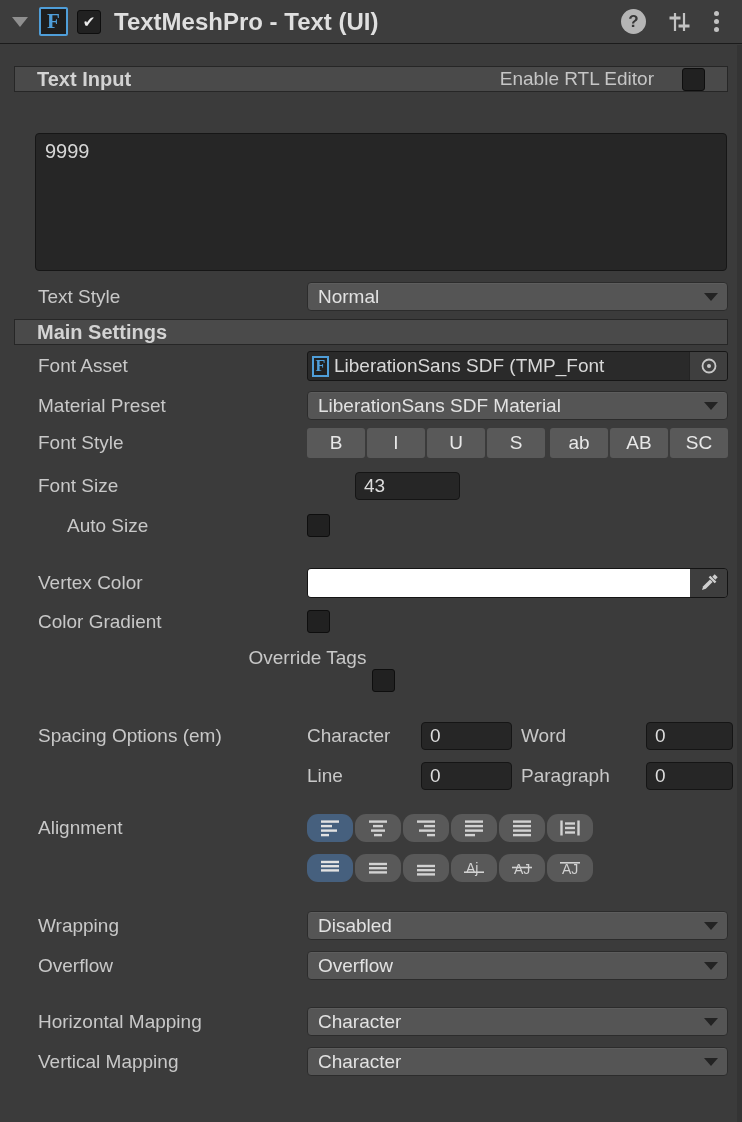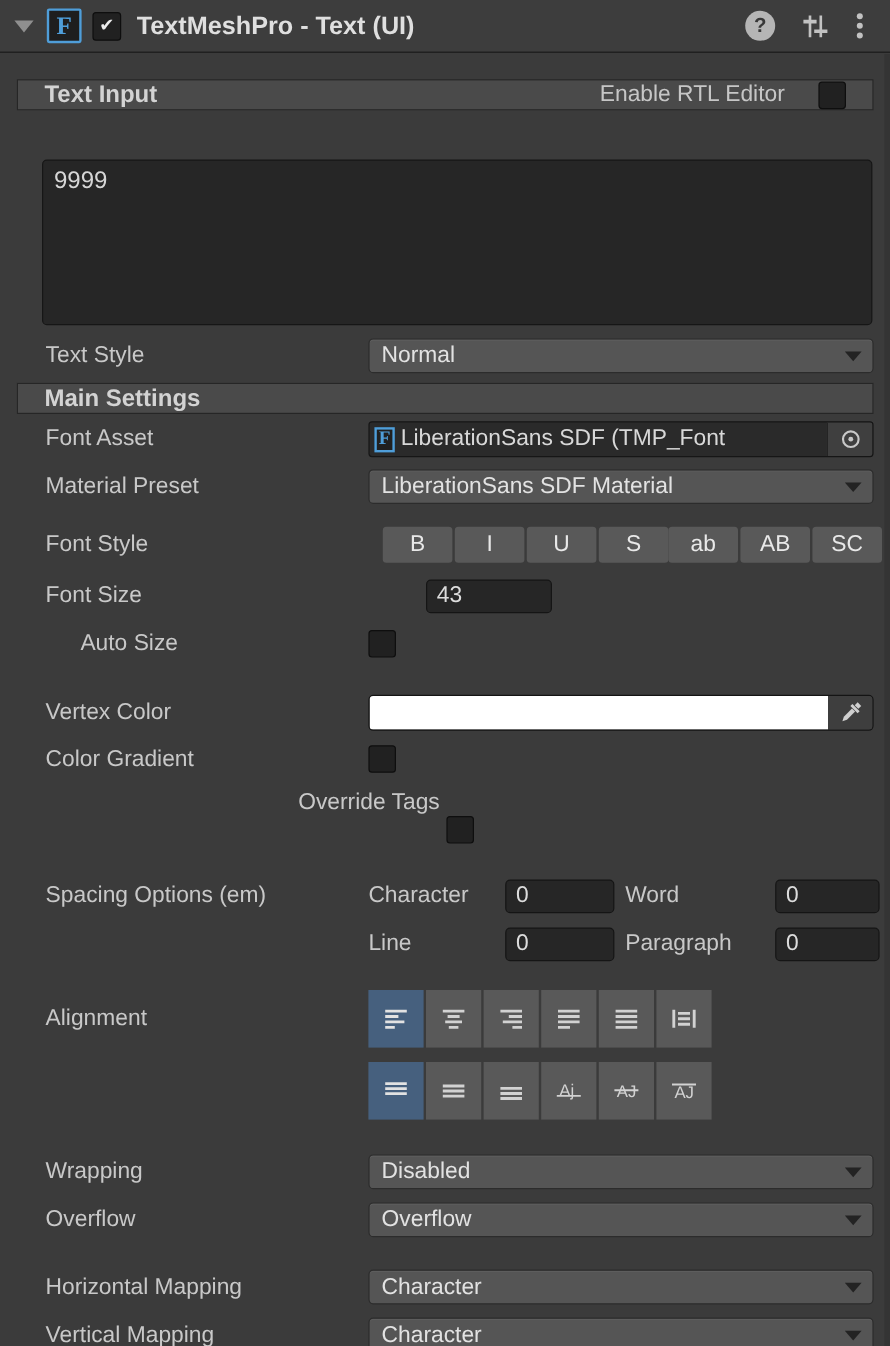--- a/index.html
+++ b/index.html
@@ -23,21 +23,21 @@
     width:25px;height:25px;flex:none;border:2px solid var(--accent);background:#1e1e1e;
     color:var(--accent);font-family:"Liberation Serif",serif;font-weight:bold;font-size:21px;
     display:flex;align-items:center;justify-content:center;border-radius:2px;
   }
   .checkbox{
     width:23px;height:23px;flex:none;background:#212121;border:1px solid #0e0e0e;border-radius:3px;
     display:flex;align-items:center;justify-content:center;color:#ececec;font-size:15px;line-height:1;
     box-sizing:border-box;
   }
   .header .checkbox{width:24px;height:24px;}
-  .header-title{font-weight:bold;font-size:21px;color:#dfdfdf;margin-left:4px;flex:1;white-space:nowrap;}
+  .header-title{font-weight:bold;font-size:24px;color:#dfdfdf;margin-left:4px;flex:1;white-space:nowrap;}
   .help-icon{
     width:25px;height:25px;border-radius:50%;background:#b5b5b5;color:#383838;
     font-weight:bold;font-size:17px;display:flex;align-items:center;justify-content:center;margin-right:10px;
   }
   .hdr-btn{display:flex;align-items:center;justify-content:center;width:28px;height:28px;}
   .kebab{display:flex;flex-direction:column;gap:3px;align-items:center;}
   .kebab i{width:5px;height:5px;border-radius:50%;background:#c2c2c2;display:block;}
   
   .section-bar{
     margin:0 14px;height:26px;background:#4a4a4a;border:1px solid #262626;
@@ -92,40 +92,40 @@
   .input.size{width:105px;}
   
   .btn-row{display:flex;}
   .btn-group{display:flex;gap:2px;}
   .style-btn{
     width:58px;height:30px;background:#595959;border-radius:3px;
     display:flex;align-items:center;justify-content:center;font-size:19px;color:#e8e8e8;
   }
   .group-gap{width:5px;}
   .align-btn{
-    width:46px;height:48px;background:#595959;border-radius:0;
+    width:46px;height:28px;background:#595959;border-radius:11px;
     display:flex;align-items:center;justify-content:center;
   }
   .align-btn.selected{background:var(--sel);}
   
   .color-field{height:28px;display:flex;border:1px solid #141414;border-radius:4px;overflow:hidden;}
   .swatch{flex:1;background:var(--swatch);}
   .eyedrop{width:37px;flex:none;background:#3e3e3e;display:flex;align-items:center;justify-content:center;}
   
   .sp-label1{width:114px;flex:none;font-size:19px;color:#c8c8c8;}
   .sp-input1{width:91px;flex:none;}
   .sp-label2{width:134px;flex:none;font-size:19px;color:#c8c8c8;padding-left:9px;box-sizing:border-box;}
   .sp-input2{width:87px;flex:none;}
   
   .mt-bar1{margin-top:22px;}
   .mt-textstyle{margin-top:11px;}
   .mt-bar2{margin-top:8px;}
   .mt-fontasset{margin-top:6px;}
   .mt-material{margin-top:10px;}
-  .mt-fontstyle{margin-top:19px;gap:12px;}
+  .mt-fontstyle{margin-top:8px;}
   .mt-fontsize{margin-top:14px;gap:48px;}
   .mt-autosize{margin-top:14px;}
   .mt-vertex{margin-top:31px;}
   .mt-gradient{margin-top:12px;}
   .mt-override{margin-top:14px;flex-direction:column;}
   .mt-spacing1{margin-top:30px;}
   .mt-spacing2{margin-top:12px;}
   .mt-align1{margin-top:24px;}
   .mt-align2{margin-top:12px;}
   .mt-wrap{margin-top:29px;}

